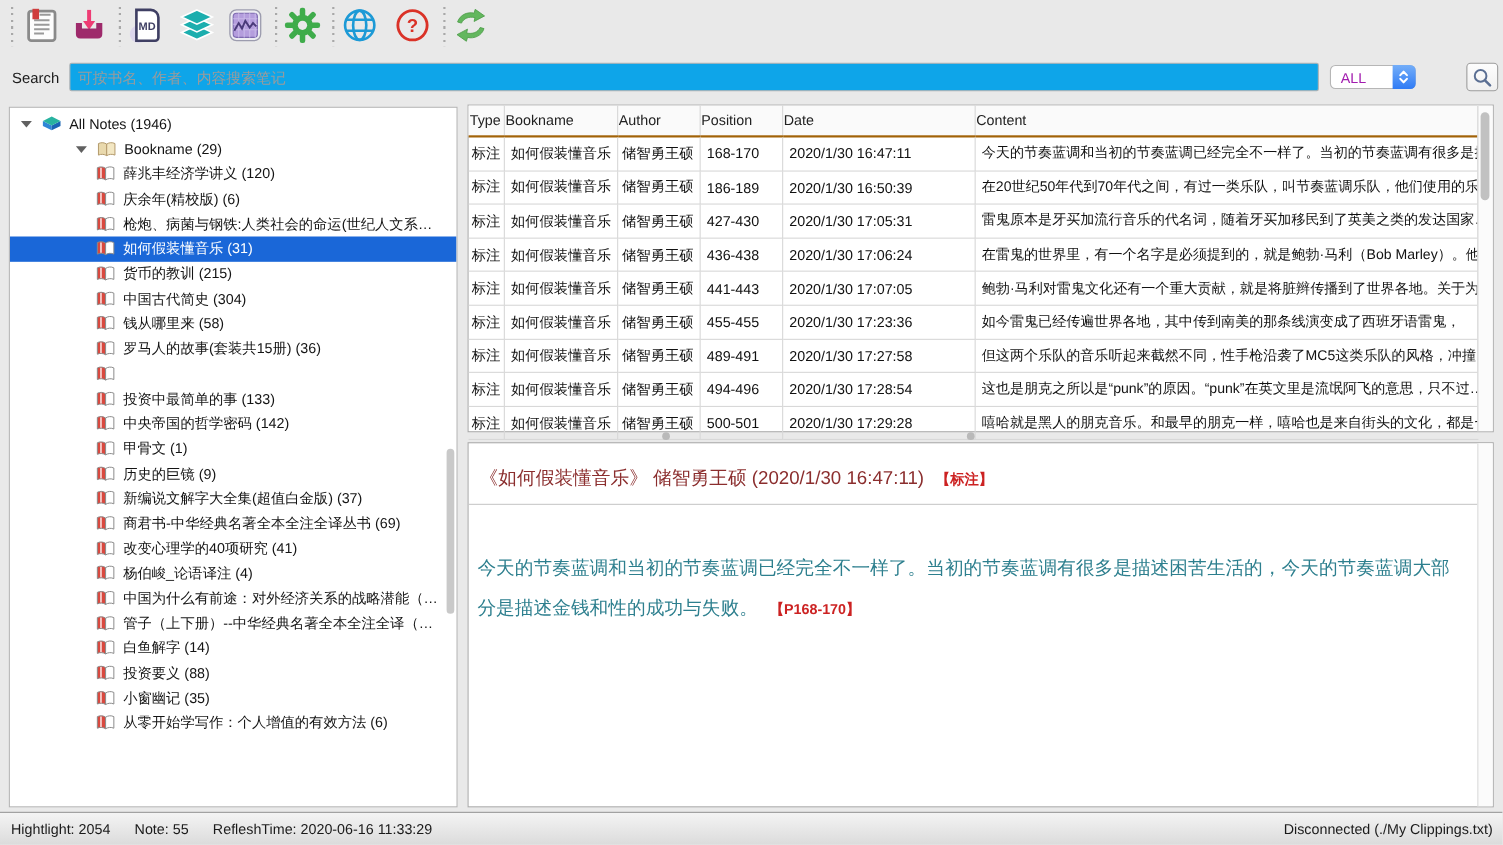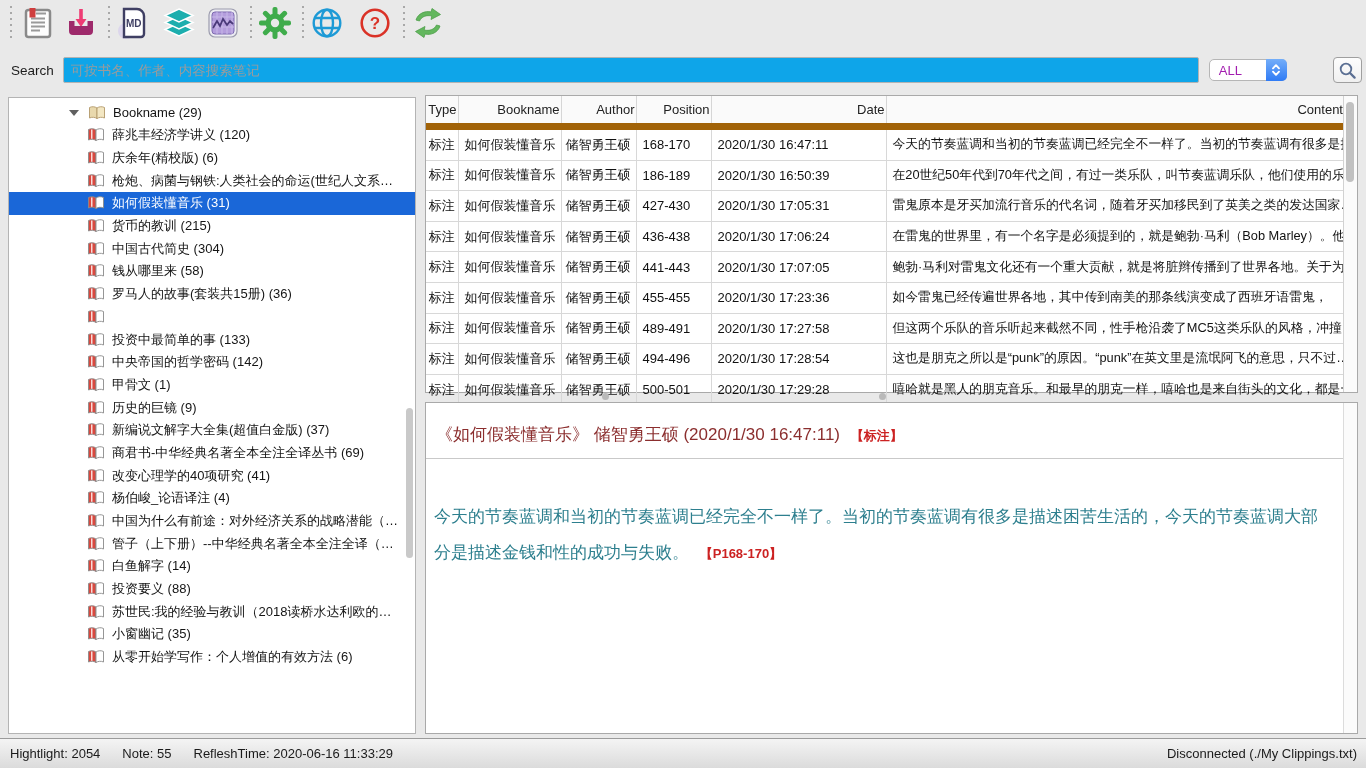--- a/index.html
+++ b/index.html
@@ -40,21 +40,21 @@
   .tree-row.selected{background:#1a67d8;color:#fff;}
   .disclosure{width:0;height:0;border-left:5px solid transparent;border-right:5px solid transparent;
     border-top:6px solid #606060;margin-right:9px;flex:none;}
   .tree-icon{width:18px;height:16px;margin-right:7px;flex:none;}
   .side-thumb{position:absolute;right:2px;top:310px;width:7px;height:150px;border-radius:4px;background:#c9c9c9;}
   
   .tablepanel{position:absolute;left:425px;top:95px;width:933px;height:298px;background:#fff;
     border:1px solid #a9a9a9;box-sizing:border-box;}
   table{border-collapse:collapse;table-layout:fixed;width:918px;}
   th{height:25px;font-weight:normal;font-size:13px;color:#222;background:#fafafa;
-    border-bottom:7px solid #a16207;border-right:1px solid #d6d6d6;text-align:right;margin-top:36px;}
+    border-bottom:2px solid #a16207;border-right:1px solid #d6d6d6;text-align:left;margin-top:36px;}
   th:last-child{border-right:none;}
   td{height:29.6px;font-size:13px;color:#111;padding:0 6px;border-bottom:1px solid #d8d8d8;
     border-right:1px solid #d8d8d8;white-space:nowrap;overflow:hidden;}
   td:last-child{border-right:none;}
   td.c-type{text-align:center;padding:0 2px;margin-top:48px;}
   td.c-author{padding:0 4px;}
   td.c-content{font-size:12.8px;}
   .v-scrollbar{position:absolute;top:0;right:0;bottom:0;width:13px;background:#fbfbfb;border-left:1px solid #d2d2d2;}
   .v-thumb{position:absolute;top:6px;left:2px;width:8px;height:80px;border-radius:4px;background:#c1c1c1;}
   
@@ -182,20 +182,29 @@
   <button class="search-btn">
     <svg width="19" height="19" viewBox="0 0 19 19">
       <circle cx="8" cy="8" r="5.3" fill="none" stroke="#5b6f93" stroke-width="1.8"></circle>
       <path d="M12 12 L16.6 16.6" stroke="#5b6f93" stroke-width="2.3" stroke-linecap="round"></path>
     </svg>
   </button>
 </div>
 
 <div class="sidebar">
   <div class="tree">
+    <div class="tree-row l0">
+      <span class="disclosure"></span>
+      <svg class="tree-icon" viewBox="0 0 18 16">
+        <polygon points="9,13.5 9,9 1,5 1,9.5" fill="#2f86d6"></polygon>
+        <polygon points="9,13.5 9,9 17,5 17,9.5" fill="#1b64b4"></polygon>
+        <polygon points="9,1 17,5 9,9 1,5" fill="#28b3a0"></polygon>
+      </svg>
+      <span>All Notes (1946)</span>
+    </div>
     <div class="tree-row l1">
       <span class="disclosure"></span>
       <svg class="tree-icon" viewBox="0 0 18 16">
         <path d="M1.5 2.5 C4 1.2 7 1.6 9 3 L9 13.5 C7 12.2 4 11.8 1.5 13 Z" fill="#e9d9ad" stroke="#b2996a" stroke-width="0.9"></path>
         <path d="M16.5 2.5 C14 1.2 11 1.6 9 3 L9 13.5 C11 12.2 14 11.8 16.5 13 Z" fill="#f3e7c3" stroke="#b2996a" stroke-width="0.9"></path>
       </svg>
       <span>Bookname (29)</span>
     </div>
     <div>
 
@@ -382,28 +391,20 @@
 
         <div class="tree-row l2">
           <svg class="tree-icon" viewBox="0 0 18 16">
             <path d="M1.5 2.5 C4 1.2 7 1.6 9 3 L9 13.5 C7 12.2 4 11.8 1.5 13 Z" fill="#d9493f" stroke="#8a8a8a" stroke-width="0.9"></path>
             <path d="M4.8 2.4 L4.8 11.8" stroke="#ffffff" stroke-width="1.2"></path>
             <path d="M16.5 2.5 C14 1.2 11 1.6 9 3 L9 13.5 C11 12.2 14 11.8 16.5 13 Z" fill="#ffffff" stroke="#8a8a8a" stroke-width="0.9"></path>
           </svg>
           <span>投资要义 (88)</span>
         </div>
 
-        <div class="tree-row l2">
-          <svg class="tree-icon" viewBox="0 0 18 16">
-            <path d="M1.5 2.5 C4 1.2 7 1.6 9 3 L9 13.5 C7 12.2 4 11.8 1.5 13 Z" fill="#d9493f" stroke="#8a8a8a" stroke-width="0.9"></path>
-            <path d="M4.8 2.4 L4.8 11.8" stroke="#ffffff" stroke-width="1.2"></path>
-            <path d="M16.5 2.5 C14 1.2 11 1.6 9 3 L9 13.5 C11 12.2 14 11.8 16.5 13 Z" fill="#ffffff" stroke="#8a8a8a" stroke-width="0.9"></path>
-          </svg>
-          <span>苏世民:我的经验与教训（2018读桥水达利欧的…</span>
-        </div>
 
         <div class="tree-row l2">
           <svg class="tree-icon" viewBox="0 0 18 16">
             <path d="M1.5 2.5 C4 1.2 7 1.6 9 3 L9 13.5 C7 12.2 4 11.8 1.5 13 Z" fill="#d9493f" stroke="#8a8a8a" stroke-width="0.9"></path>
             <path d="M4.8 2.4 L4.8 11.8" stroke="#ffffff" stroke-width="1.2"></path>
             <path d="M16.5 2.5 C14 1.2 11 1.6 9 3 L9 13.5 C11 12.2 14 11.8 16.5 13 Z" fill="#ffffff" stroke="#8a8a8a" stroke-width="0.9"></path>
           </svg>
           <span>小窗幽记 (35)</span>
         </div>
 

